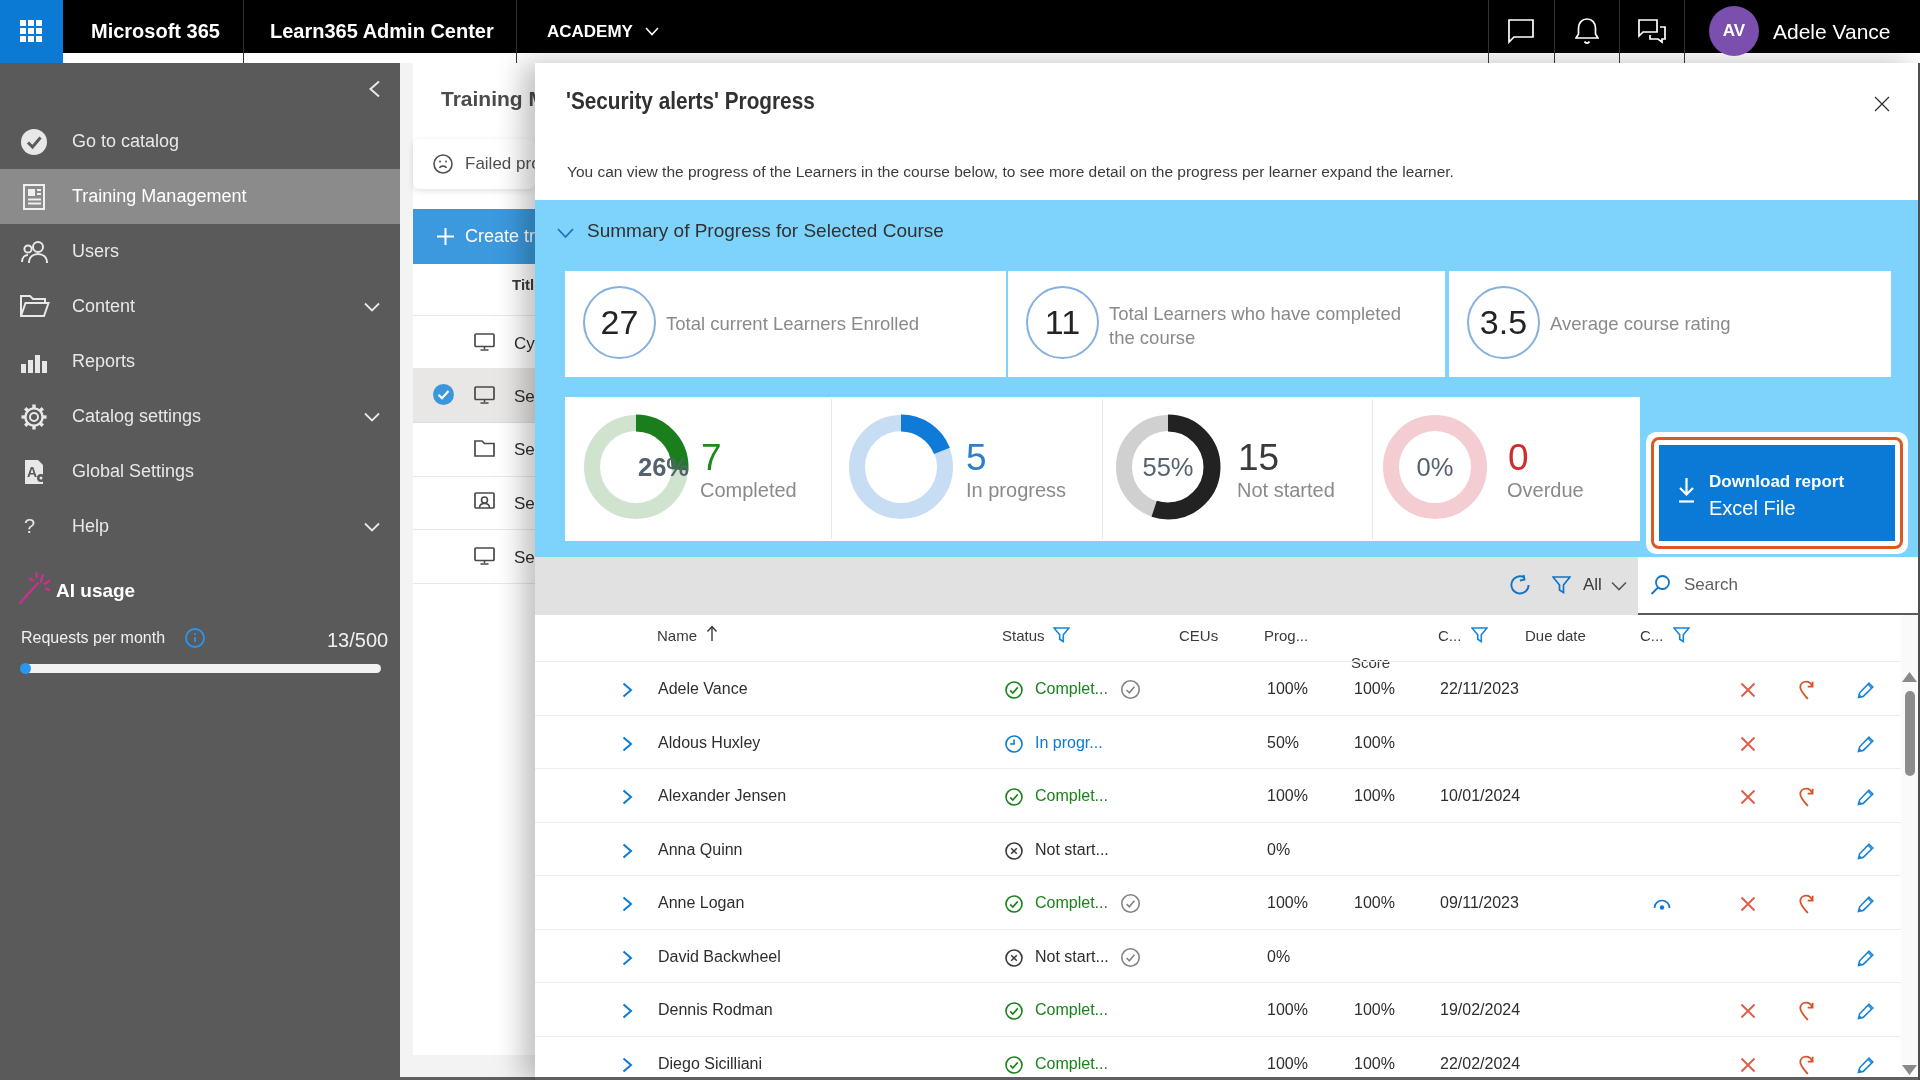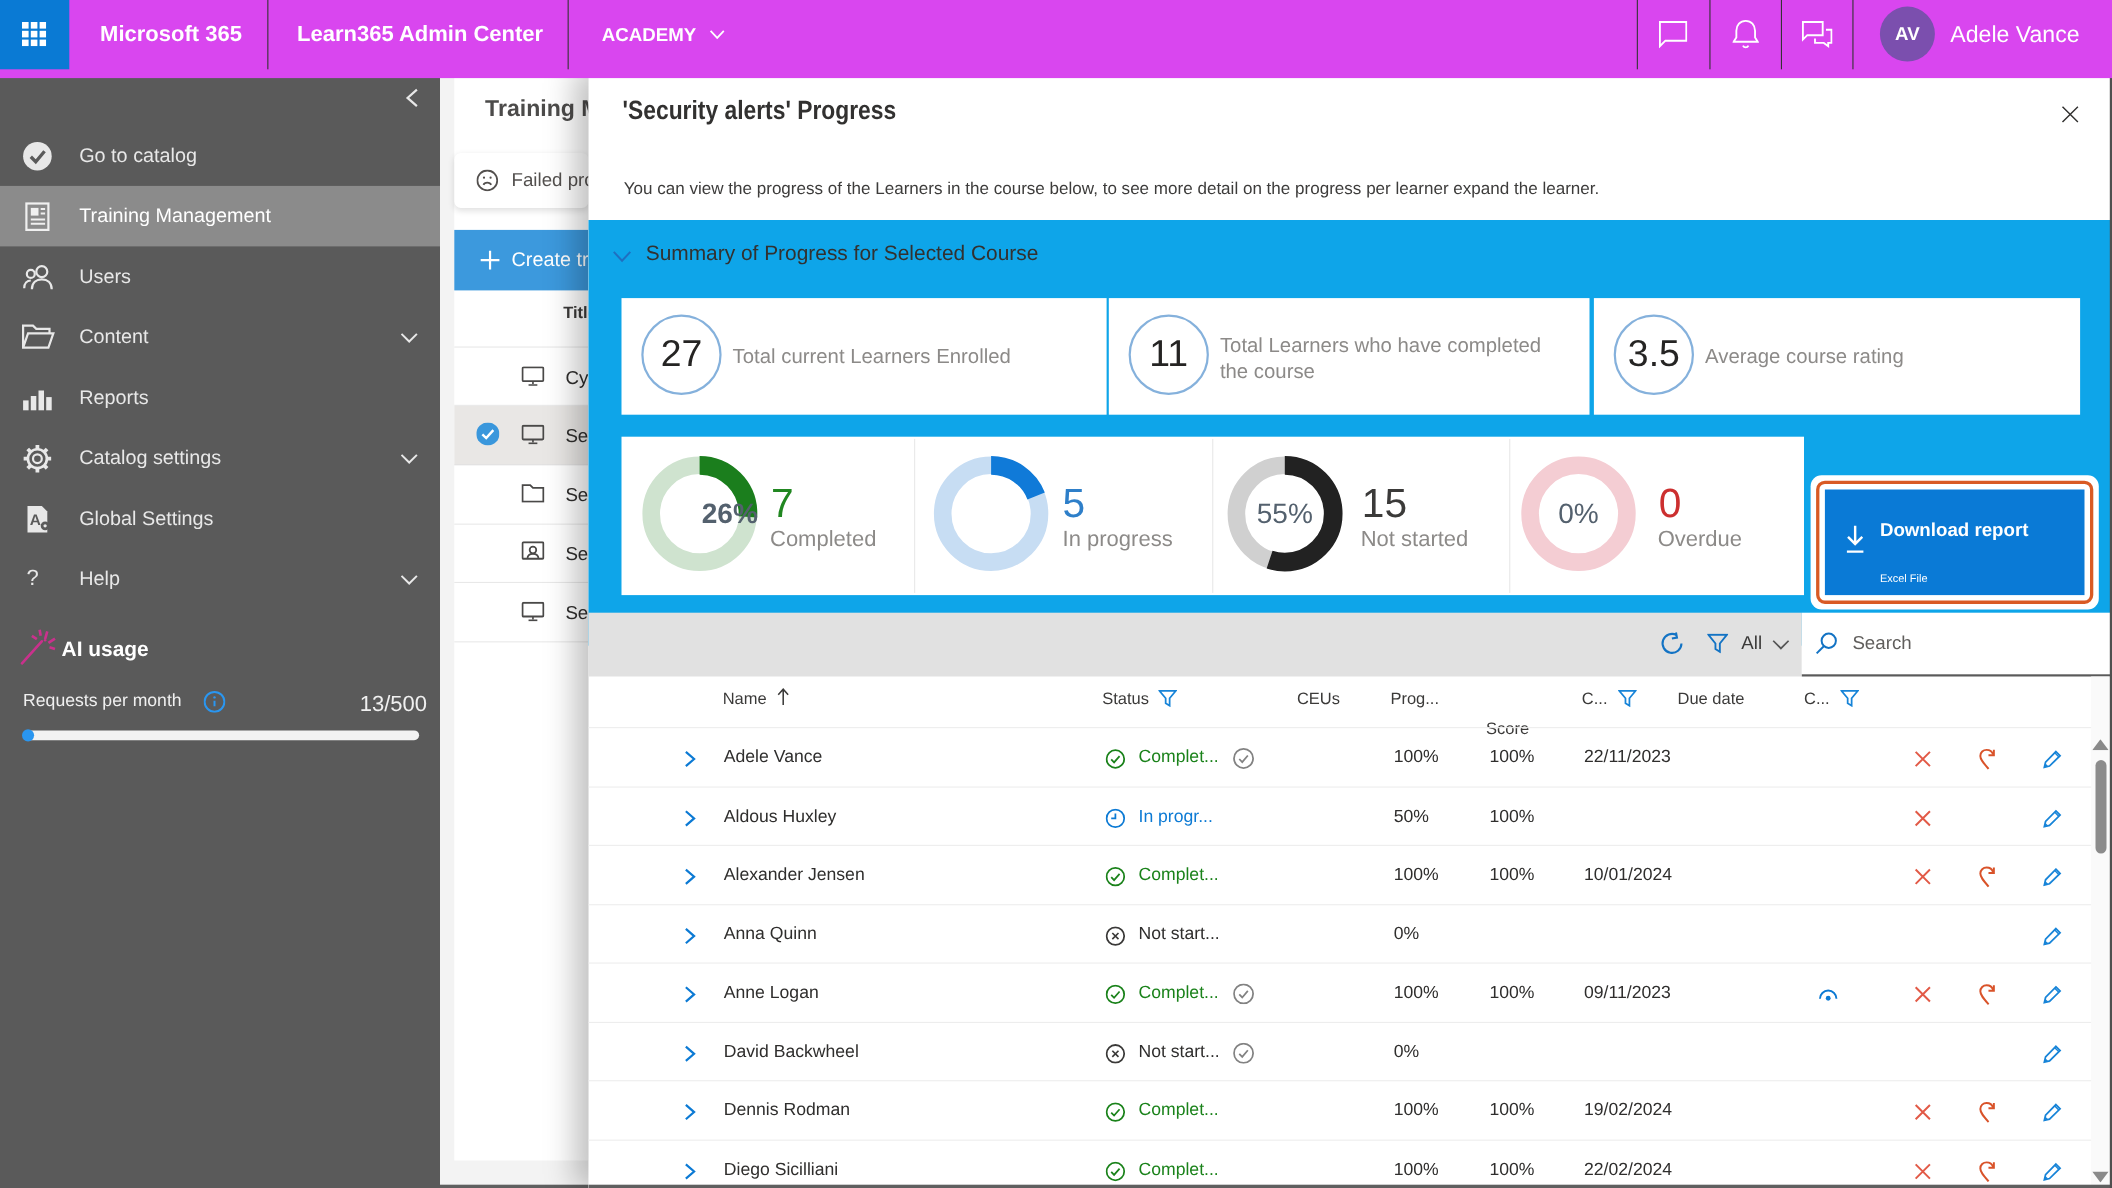--- a/index.html
+++ b/index.html
@@ -1,37 +1,37 @@
 <!DOCTYPE html>
 <html><head>
 <meta charset="utf-8">
 <style>
 * { margin:0; padding:0; box-sizing:border-box; }
 html,body { width:1920px; height:1080px; overflow:hidden; font-family:"Liberation Sans", sans-serif; background:#fff; }
 .abs { position:absolute; }
 .nw { white-space:nowrap; }
 
-#topbar { position:absolute; left:0; top:0; width:1920px; height:71px; background:#d946ef; z-index:50; }
+#topbar { position:absolute; left:0; top:0; width:1920px; height:53px; background:#000000; z-index:50; }
 #waffle { position:absolute; left:0; top:0; width:63px; height:63px; background:#0a7ad4; }
 #waffle svg { position:absolute; left:20px; top:20px; }
 .tb-div { position:absolute; top:0; width:1px; height:63px; background:#333; }
 .tb-txt { position:absolute; color:#fff; font-weight:700; font-size:20px; line-height:63px; white-space:nowrap; }
 .tb-icon { position:absolute; top:0; height:63px; display:flex; align-items:center; justify-content:center; }
 #avatar { position:absolute; left:1709px; top:6px; width:50px; height:50px; border-radius:50%; background:#7b4fae; color:#fff; font-size:17px; font-weight:700; text-align:center; line-height:50px; }
 
 #sidebar { position:absolute; left:0; top:63px; width:400px; height:1017px; background:#5a5a5a; z-index:40; }
 .sb-item { position:absolute; left:0; width:400px; height:55px; color:#e8e8e8; }
 .sb-item .lbl { position:absolute; left:72px; top:0; line-height:55px; font-size:18px; white-space:nowrap; }
 .sb-item svg.mi { position:absolute; left:20px; top:14px; }
 .sb-chev { position:absolute; right:20px; top:23px; }
 
 #pagestrip { position:absolute; left:400px; top:63px; width:135px; height:1017px; background:#f3f3f3; z-index:10; overflow:hidden; }
 
 #modal { position:absolute; left:535px; top:63px; width:1385px; height:1017px; background:#fff; z-index:20; box-shadow:-12px 0 26px rgba(0,0,0,0.25); }
-#graysec { position:absolute; left:0; top:137px; width:1385px; height:387px; background:#0ea5e9; }
+#graysec { position:absolute; left:0; top:137px; width:1385px; height:387px; background:#7dd3fc; }
 #toolbar { position:absolute; left:0; top:494px; width:1103px; height:58px; background:#e1e1e1; }
 .card { position:absolute; background:#fff; }
 .circle-stat { position:absolute; left:18px; top:15px; width:73px; height:73px; border-radius:50%; border:2px solid #85b1dc; text-align:center; line-height:69px; color:#252423; font-size:34px; }
 .stat-lbl { position:absolute; left:101px; color:#8c8a88; font-size:18.5px; line-height:23.5px; }
 .donut-lbl { position:absolute; color:#8c8a88; font-size:20px; }
 .donut-num { position:absolute; font-size:37px; }
 .pct { position:absolute; font-size:25.5px; color:#54616e; }
 .hdr { position:absolute; font-size:15px; color:#3b3a39; }
 .cell { position:absolute; font-size:16px; color:#2f2e2d; white-space:nowrap; }
 .rowline { position:absolute; left:0; width:1368px; height:1px; background:#ededed; }
@@ -308,21 +308,21 @@
   <div class="donut-lbl nw" style="left:972px; top:416px;">Overdue</div>
 
   <div class="abs" style="left:1111px; top:369px; width:262px; height:122px; background:#fff; border-radius:10px;"></div>
   <div class="abs" style="left:1116px; top:374px; width:252px; height:112px; border:3.5px solid #d95a24; border-radius:8px;"></div>
   <div class="abs" style="left:1124px; top:382px; width:236px; height:96px; background:#0a7ad6;"></div>
   <svg class="abs" style="left:1143px; top:414px;" width="17" height="28" viewBox="0 0 17 28">
       <path d="M8.5 1 V17 M2 11 l6.5 6.5 L15 11" fill="none" stroke="#fff" stroke-width="2.2"></path>
       <path d="M1 24.5 H16" stroke="#fff" stroke-width="2.2"></path>
     </svg>
   <div class="abs nw" style="left:1174px; top:409px; font-size:17px; font-weight:700; color:#fff;">Download report</div>
-  <div class="abs nw" style="left:1174px; top:434px; font-size:10px; color:#fff;margin-top:24px;">Excel File</div>
+  <div class="abs nw" style="left:1174px; top:434px; font-size:20px; color:#fff;">Excel File</div>
 
   <div id="toolbar"></div>
   <svg class="abs" style="left:974px; top:511px;" width="22" height="22" viewBox="0 0 22 22">
       <path d="M15.2 3.4 A8.6 8.6 0 1 0 19.6 11" fill="none" stroke="#1373c4" stroke-width="1.9"></path>
       <path d="M14.6 1 l0.9 4.6 -4.6 0.9" fill="none" stroke="#1373c4" stroke-width="1.9"></path>
     </svg>
   <svg class="abs" style="left:1017px; top:513px;" width="19" height="18" viewBox="0 0 19 18">
       <path d="M1 1 h17 L11.5 9 v7.5 l-4 -2.5 V9 z" fill="none" stroke="#1373c4" stroke-width="1.7"></path>
     </svg>
   <div class="abs nw" style="left:1048px; top:512px; font-size:17px; color:#3b3a39;">All</div>

